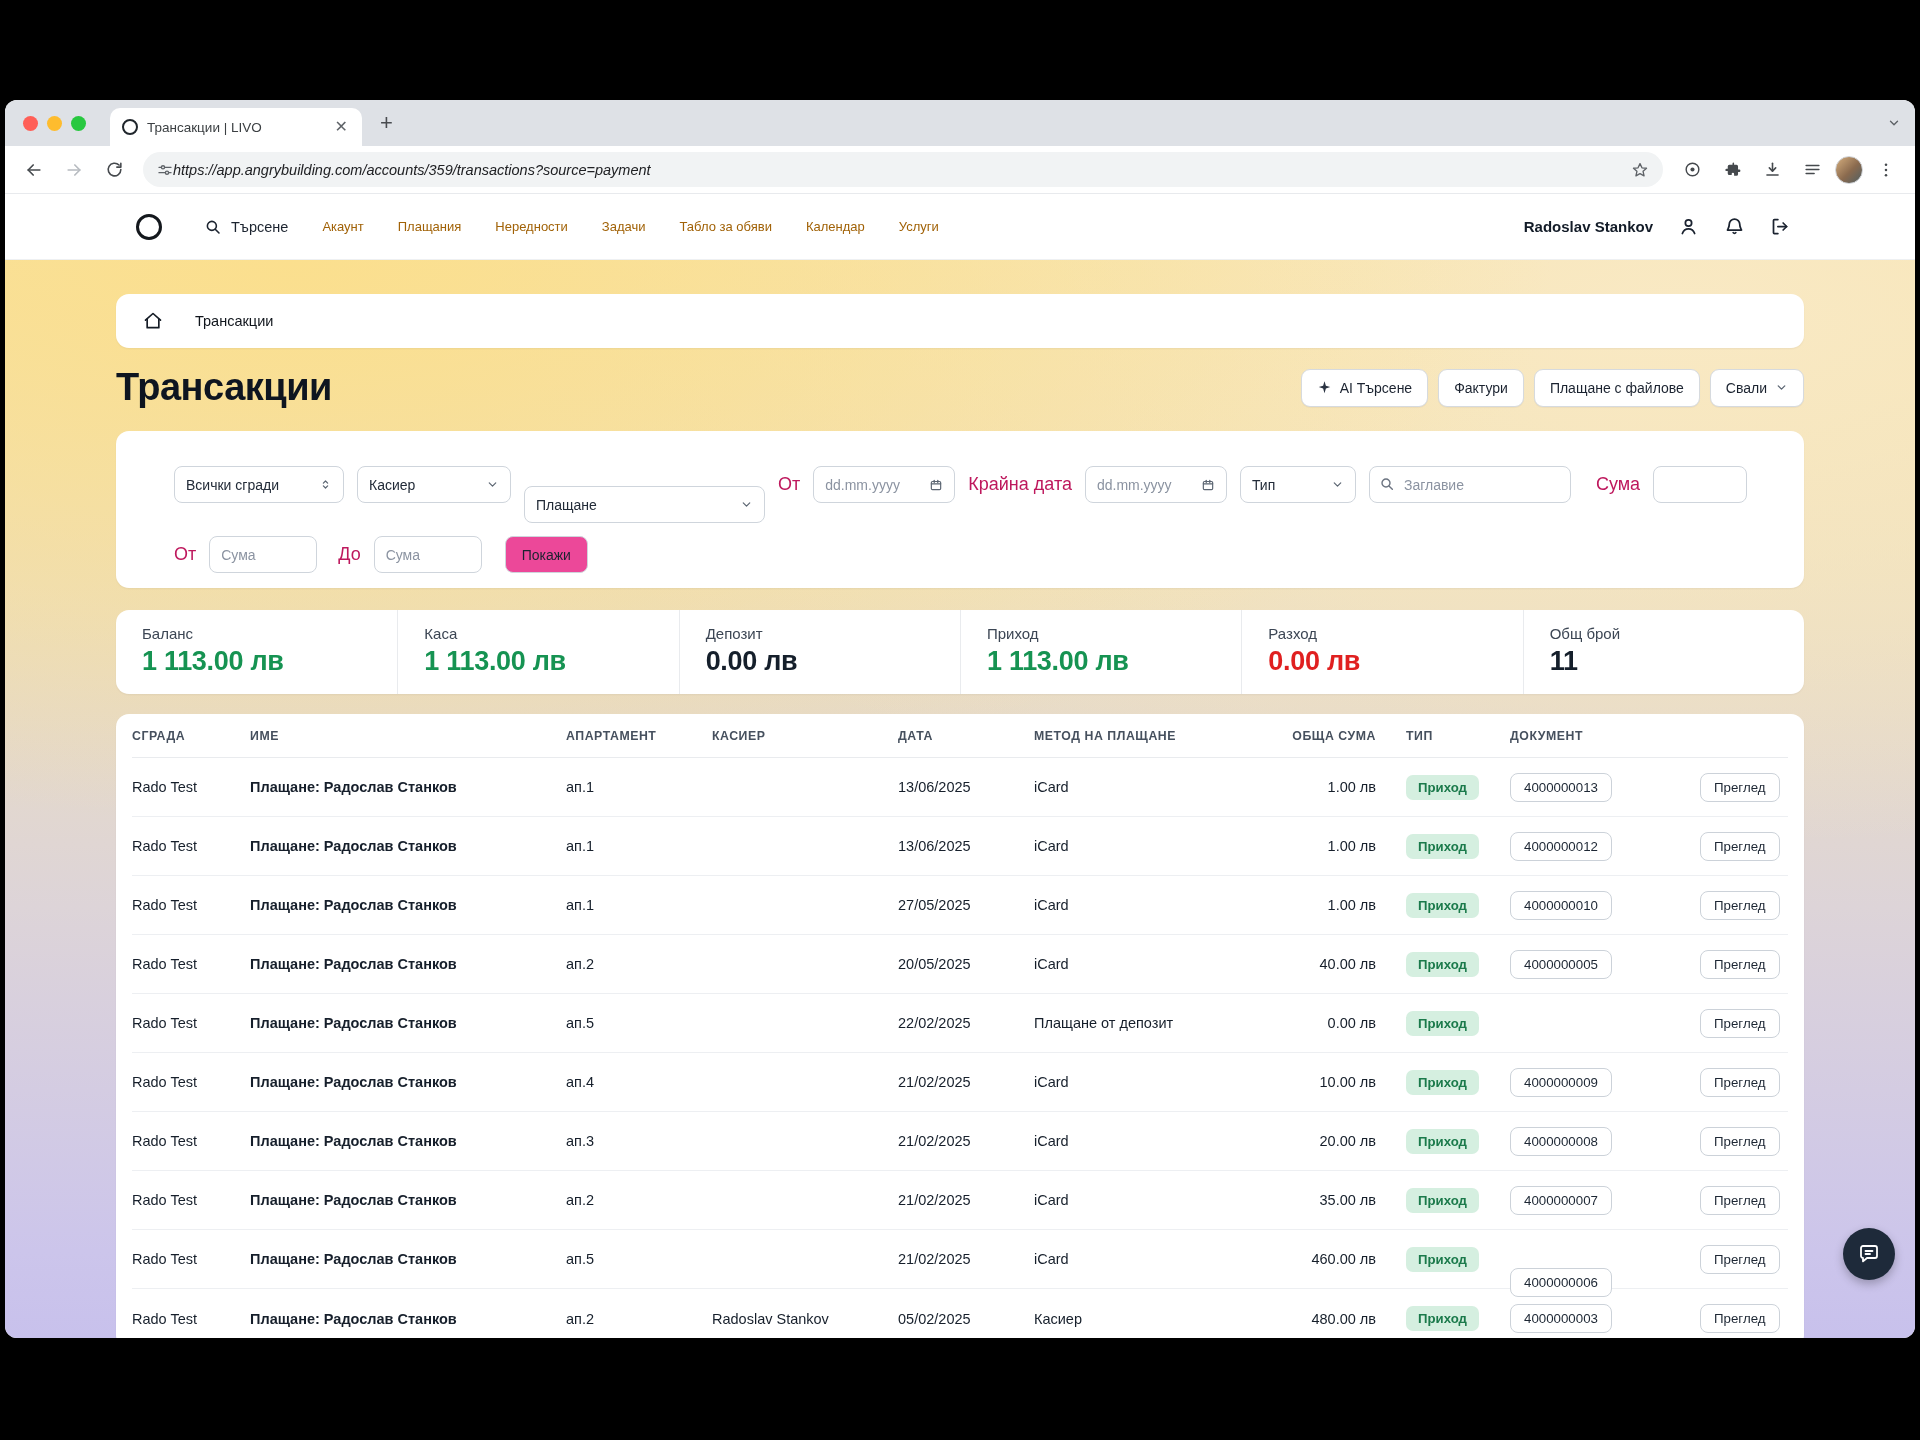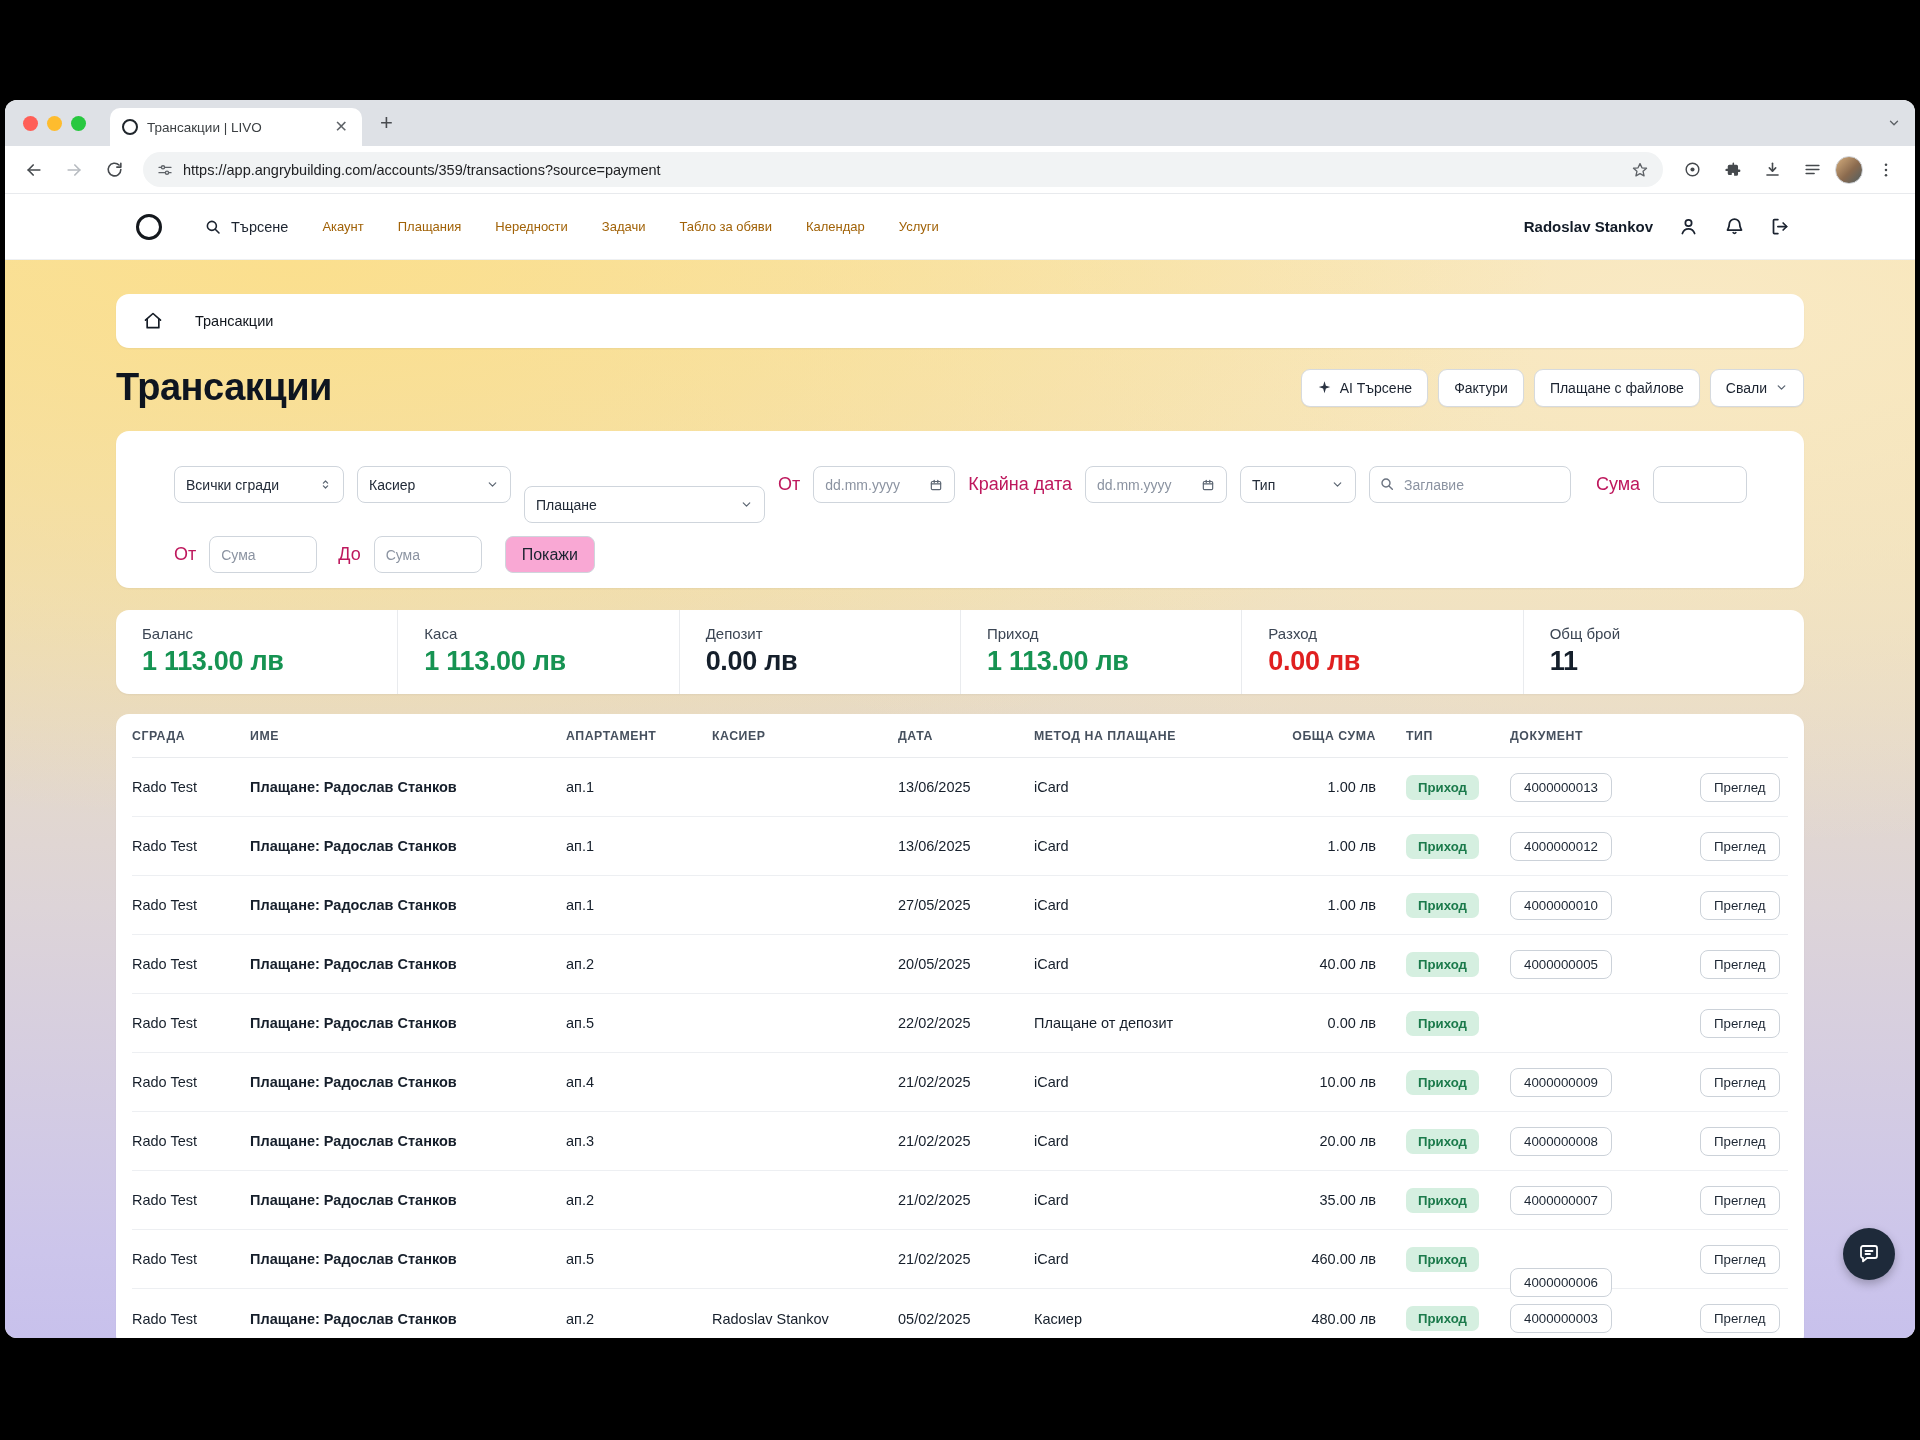--- a/index.html
+++ b/index.html
@@ -23,21 +23,21 @@
   .tab-close { color:#5f6368; font-size:16px; line-height:1; padding:2px 4px; cursor:default; }
   .newtab-btn { align-self:center; color:#494c50; font-size:22px; line-height:1; margin-left:12px; padding:2px 6px; }
   .strip-right { align-self:center; margin-left:auto; color:#5f6368; }
 
   
   .address-bar { height:48px; background:#fff; display:flex; align-items:center; padding:0 12px; gap:6px;
     border-bottom:1px solid #e8eaed; }
   .ibtn { width:34px; height:34px; display:flex; align-items:center; justify-content:center; color:#45494d; flex:none; }
   .ibtn.dim { color:#b7bbc0; }
   .url-pill { flex:1; height:35px; background:#f1f3f4; border-radius:18px; display:flex; align-items:center;
-    padding:0 14px; gap:10px; margin:0 6px; min-width:0; }
+    padding:0 14px; gap:0; margin:0 6px; min-width:0;font-style:italic; }
   .url-text { font-size:14.5px; color:#202124; white-space:nowrap; overflow:hidden; flex:1; }
   .avatar { width:28px; height:28px; border-radius:50%; flex:none;
     background:linear-gradient(135deg,#c8a275 10%,#8a6a4e 55%,#4e5f63 100%); border:1px solid #d0d3d8; }
 
   
   .app { position:relative; height:calc(1238px - 94px); display:flex; flex-direction:column; }
   .app-header { height:66px; background:#fff; border-bottom:1px solid #eef0f2;
     display:flex; align-items:center; padding:0 124px 0 131px; flex:none; }
   .logo-ring { width:26px; height:26px; border:3.5px solid #14181d; border-radius:50%; margin-right:42px; flex:none; }
   .hdr-search { display:flex; align-items:center; gap:9px; color:#1c2430; font-size:14.5px; font-weight:500; margin-right:34px; }
@@ -75,22 +75,22 @@
   .ctl .grow { flex:1; white-space:nowrap; overflow:hidden; }
   .ctl-chev { color:#5b6572; display:flex; flex:none; }
   .ph { color:#8b93a1; }
   .flabel { font-size:18px; color:#be185d; white-space:nowrap; }
   input.tinput { height:37px; border:1px solid #cfd5dc; border-radius:8px; padding:0 11px; font-size:14px;
     color:#222b38; outline:none; font-family:"Liberation Sans",sans-serif; width:100%; }
   input.tinput::placeholder { color:#8b93a1; }
   .search-ctl { position:relative; }
   .search-ctl svg { position:absolute; left:10px; top:10px; color:#6b7380; }
   .search-ctl input { padding-left:34px; }
-  .show-btn { height:37px; border:1px solid #cfd5dc; background:#f9a8d4; border-radius:8px; padding:0 16px;
-    font-size:16px; color:#1b2330; font-weight:500; cursor:pointer; font-family:"Liberation Sans",sans-serif; }
+  .show-btn { height:37px; border:1px solid #cfd5dc; background:#ec4899; border-radius:8px; padding:0 16px;
+    font-size:14px; color:#1b2330; font-weight:500; cursor:pointer; font-family:"Liberation Sans",sans-serif; }
 
   
   .stats-card { margin-top:22px; display:grid; grid-template-columns:repeat(6,1fr); overflow:hidden; }
   .stat-cell { padding:15px 26px 17px; }
   .stat-cell + .stat-cell { border-left:1px solid #e9ebee; }
   .stat-label { font-size:15px; color:#3c4654; }
   .stat-value { margin-top:4px; font-size:27px; font-weight:700; letter-spacing:-0.3px; }
   .tone-green { color:#169352; } .tone-red { color:#e02020; } .tone-dark { color:#151f2b; }
 
   

